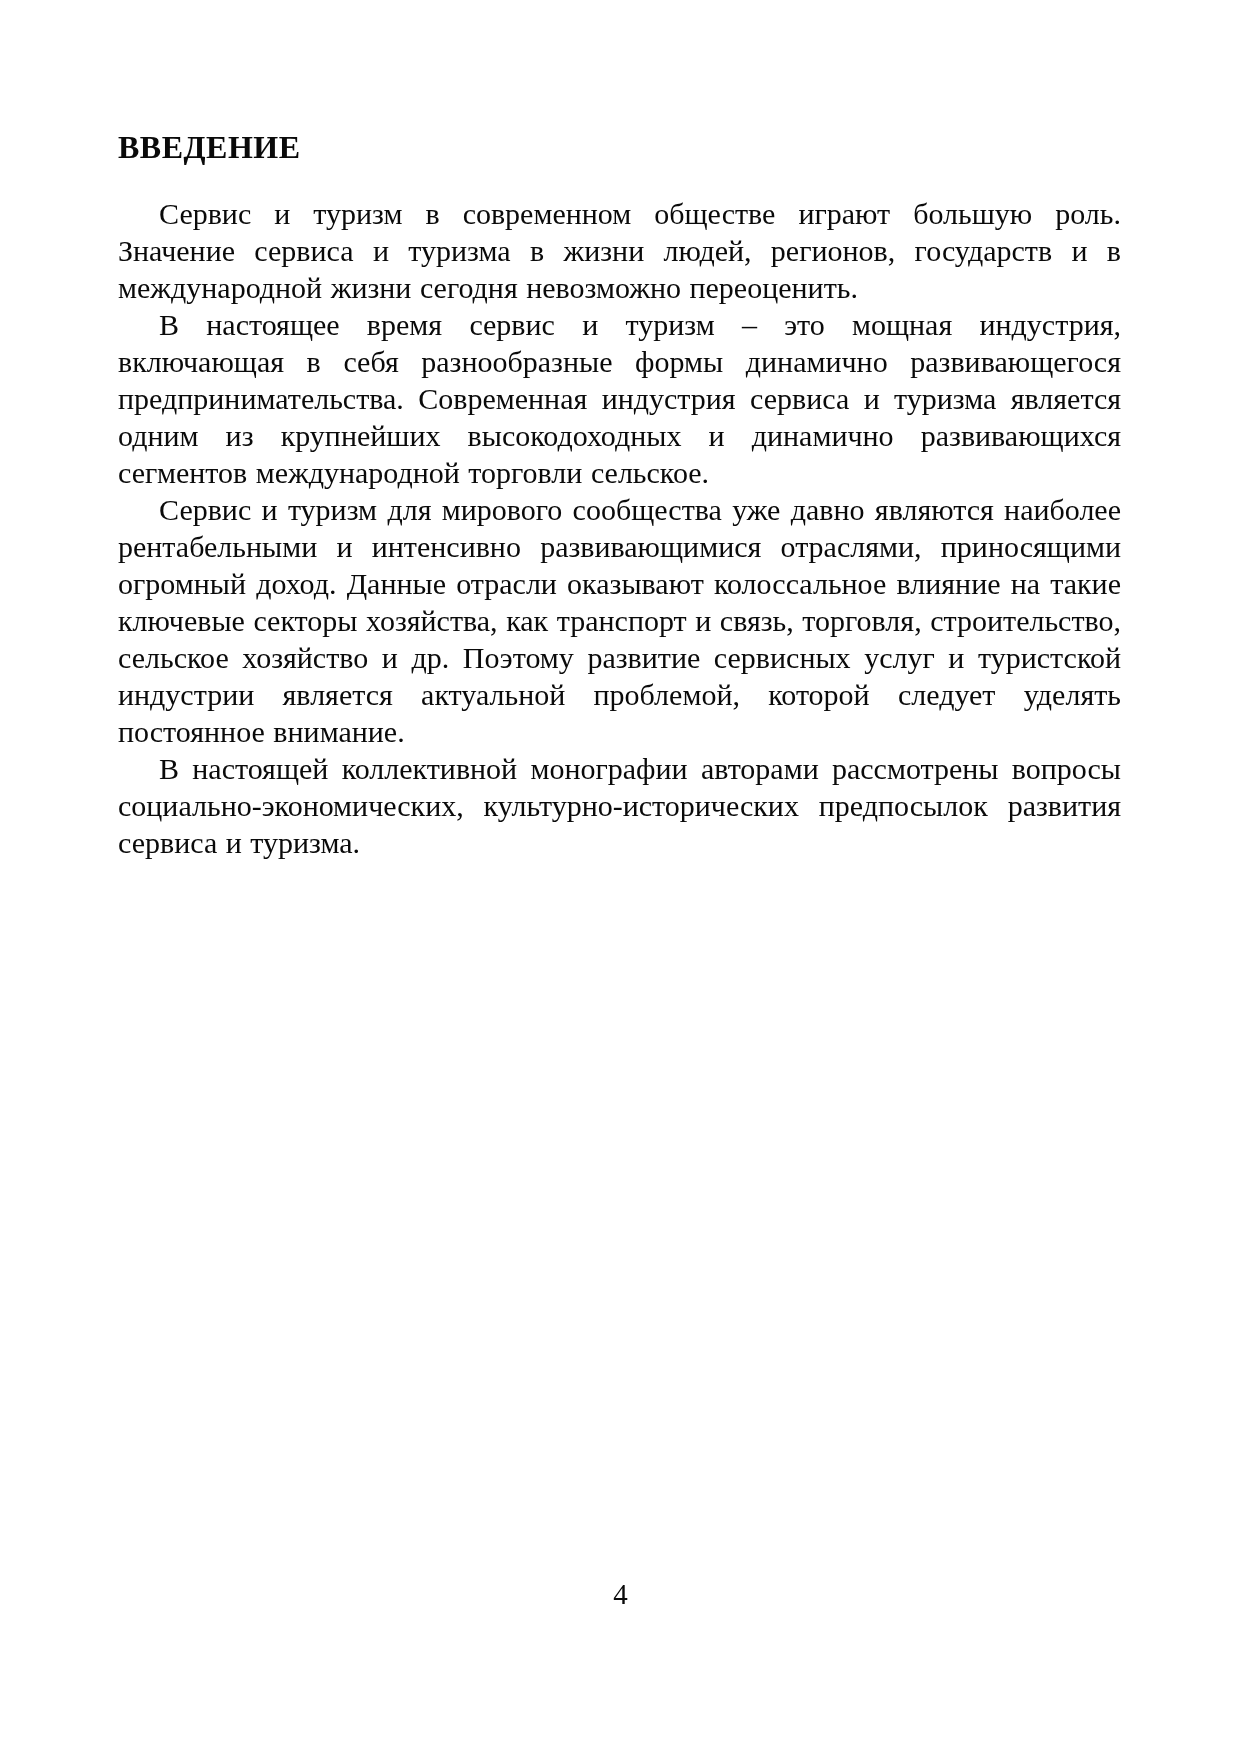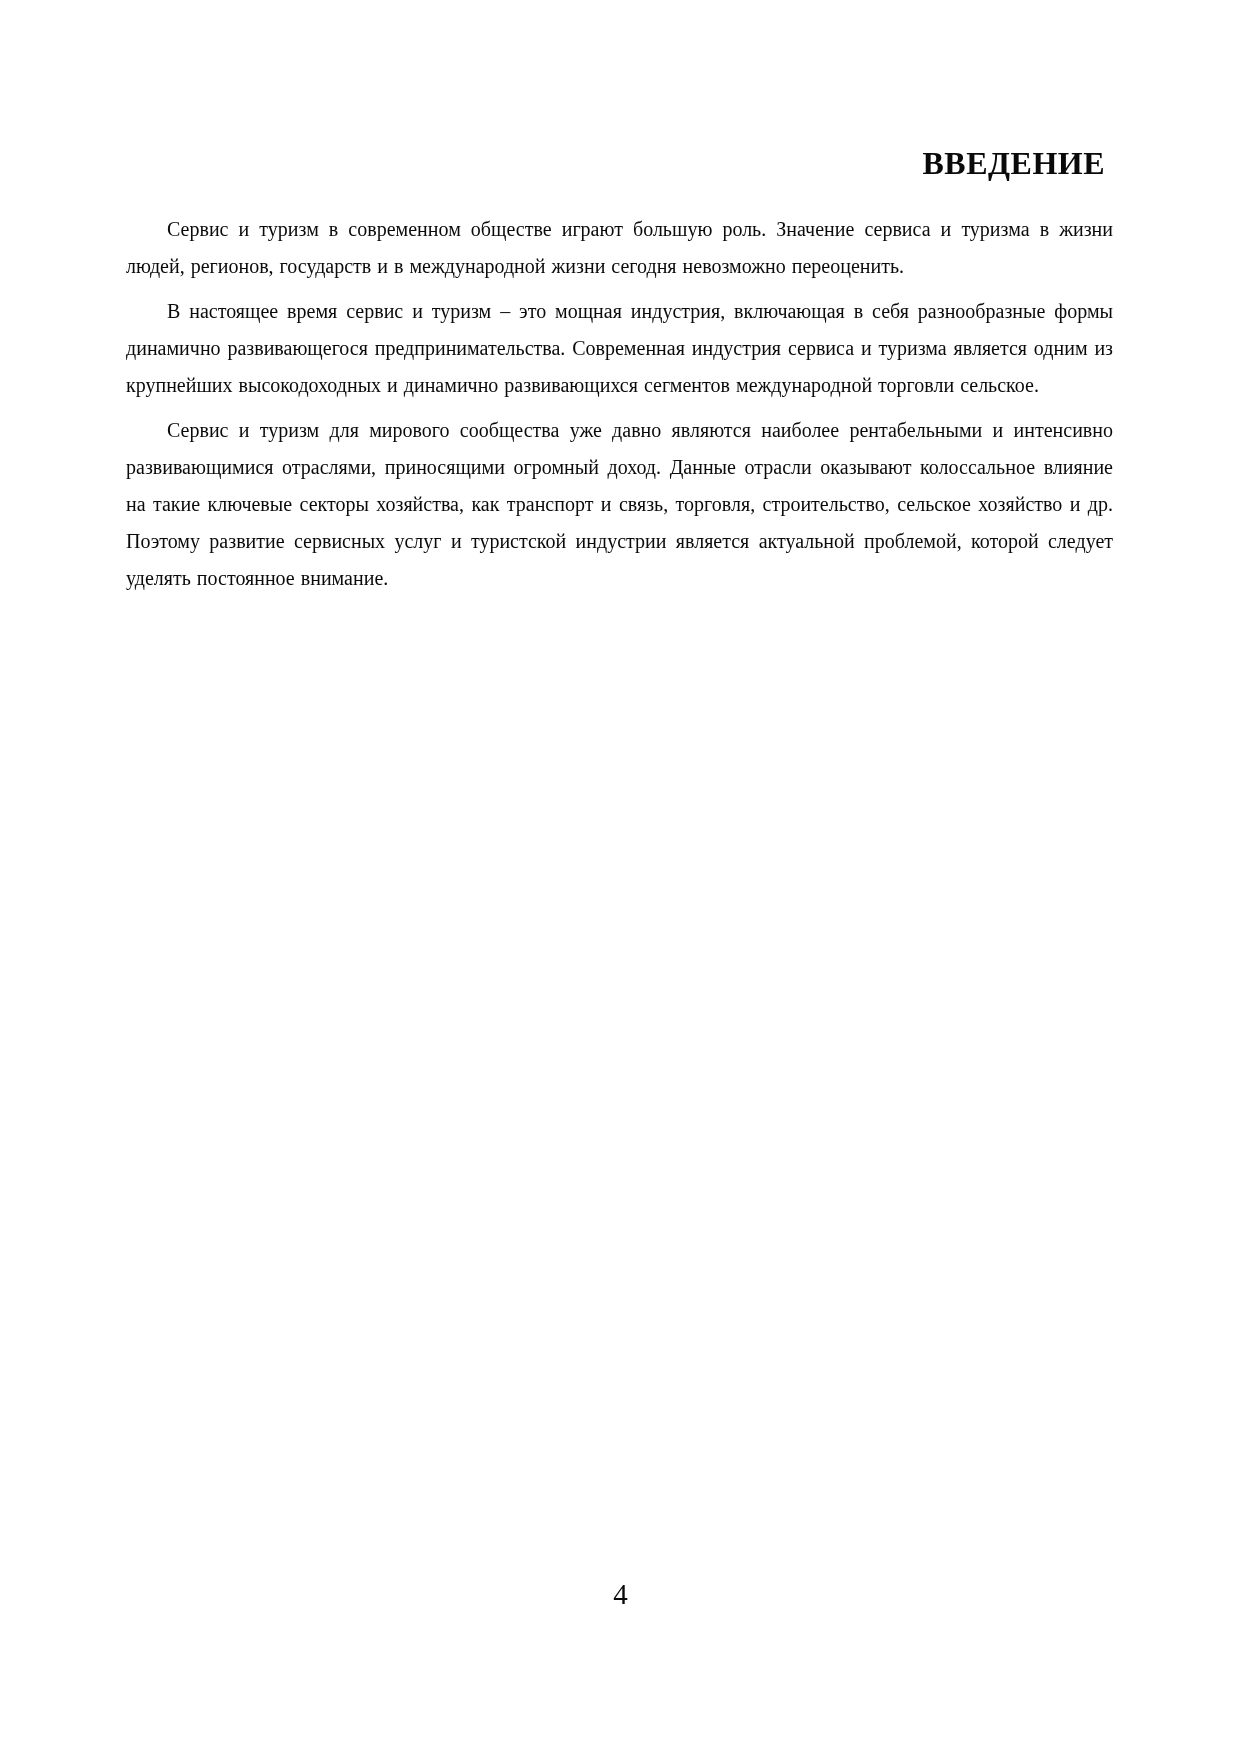--- a/index.html
+++ b/index.html
@@ -16,34 +16,34 @@
     overflow: hidden;
   }
   .page {
     position: absolute;
     left: 118px;
     top: 0;
     width: 1003px;
     height: 1754px;
   }
   .doc-title {
-    margin: 16px;
+    margin: 0;
     padding-top: 130px;
     font-size: 32px;
     line-height: 34px;
     font-weight: bold;
-    text-align: right;
+    text-align: left;
     letter-spacing: 0.5px;
   }
   .body-text {
     margin-top: 31px;
   }
   .body-text p {
-    margin: 8px;
-    font-size: 20px;
+    margin: 0;
+    font-size: 30px;
     line-height: 37px;
     text-align: justify;
     text-indent: 41px;
     hyphens: auto;
     -webkit-hyphens: auto;
     word-spacing: 1px;
   }
   .folio {
     position: absolute;
     left: 0;
@@ -58,17 +58,18 @@
 <body>
 
 <div class="page">
 
   <h1 class="doc-title">ВВЕДЕНИЕ</h1>
 
   <div class="body-text">
     <p>Сервис и туризм в современном обществе играют большую роль. Значение сервиса и туризма в жизни людей, регионов, государств и в международной жизни сегодня невозможно переоценить.</p>
     <p>В настоящее время сервис и туризм – это мощная индустрия, включающая в себя разнообразные формы динамично развивающегося предпринимательства. Современная индустрия сервиса и туризма является одним из крупнейших высокодоходных и динамично развивающихся сегментов международной торговли сельское.</p>
     <p>Сервис и туризм для мирового сообщества уже давно являются наиболее рентабельными и интенсивно развивающимися отраслями, приносящими огромный доход. Данные отрасли оказывают колоссальное влияние на такие ключевые секторы хозяйства, как транспорт и связь, торговля, строительство, сельское хозяйство и др. Поэтому развитие сервисных услуг и туристской индустрии является актуальной проблемой, которой следует уделять постоянное внимание.</p>
+    <p>В настоящей коллективной монографии авторами рассмотрены вопросы социально-экономических, культурно-исторических предпосылок развития сервиса и туризма.</p>
   </div>
 
 </div>
 
 <div class="folio">4</div>
 
 </body></html>

